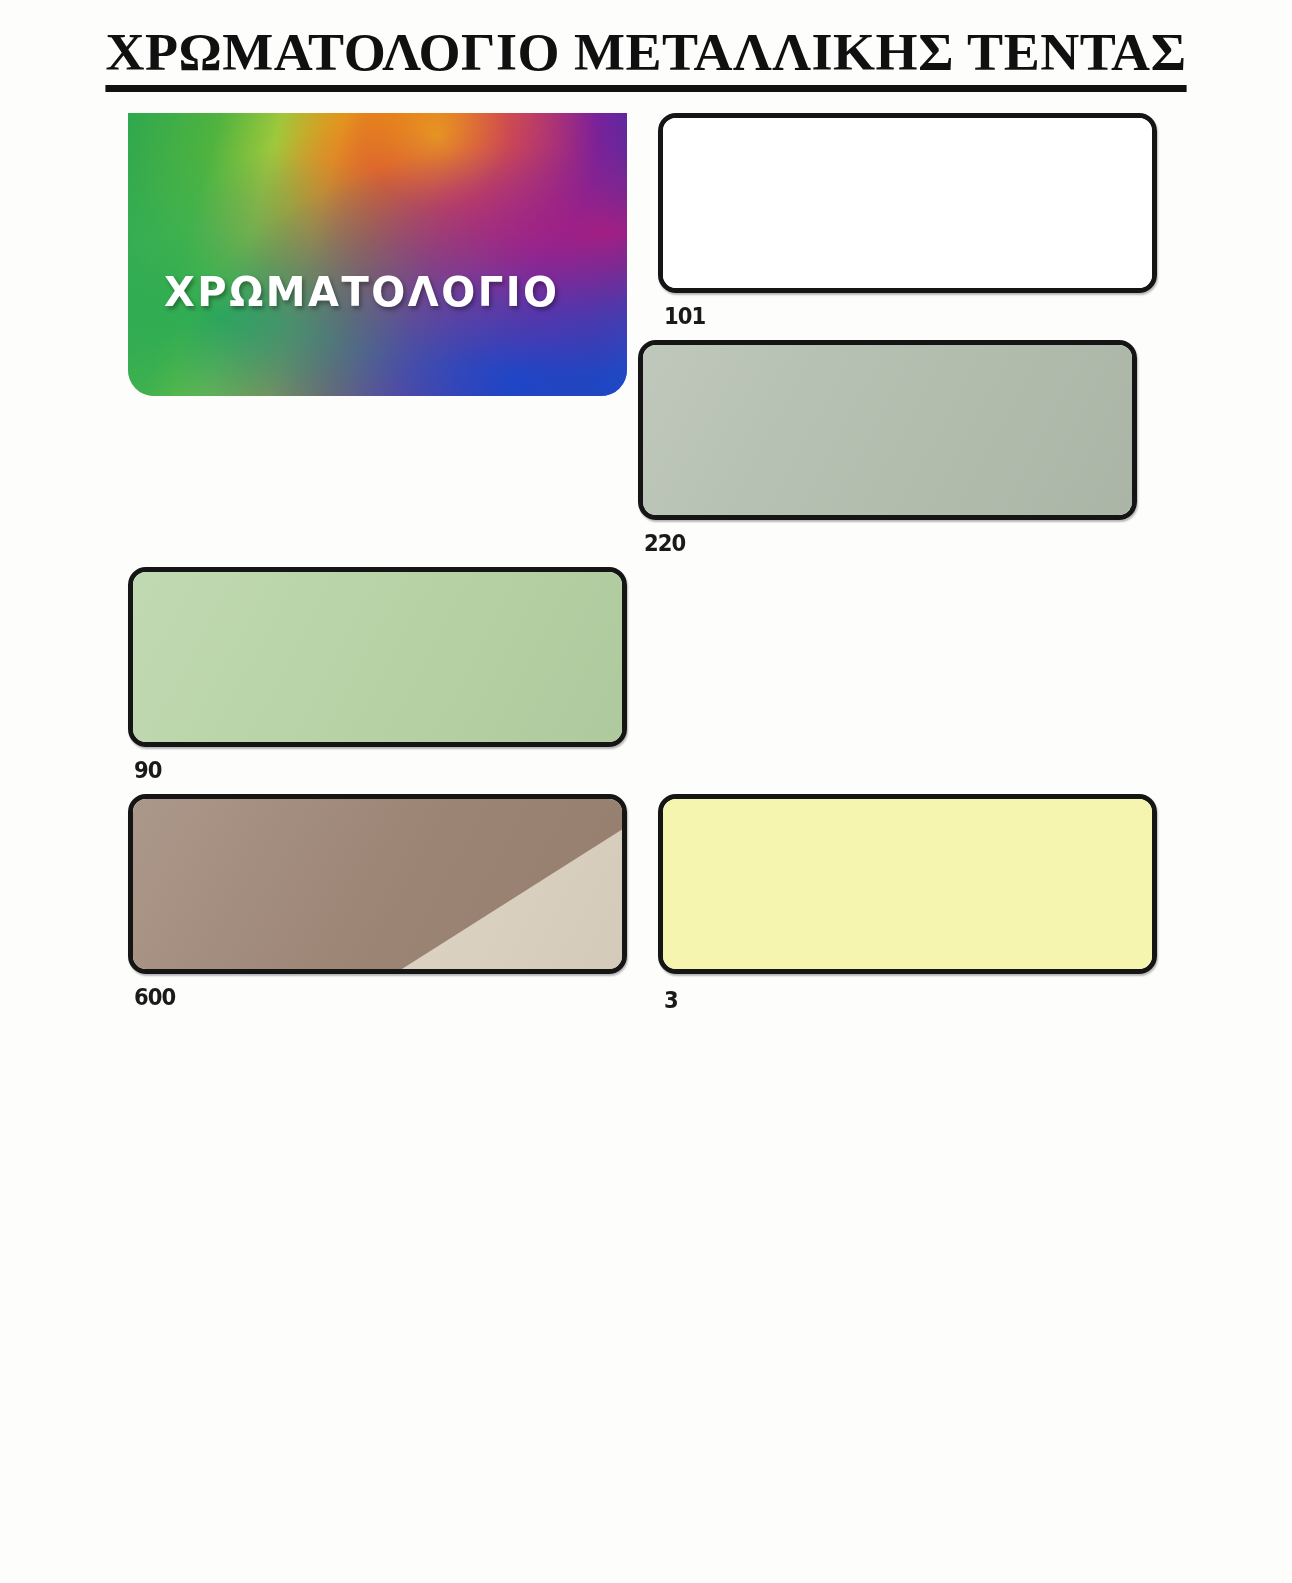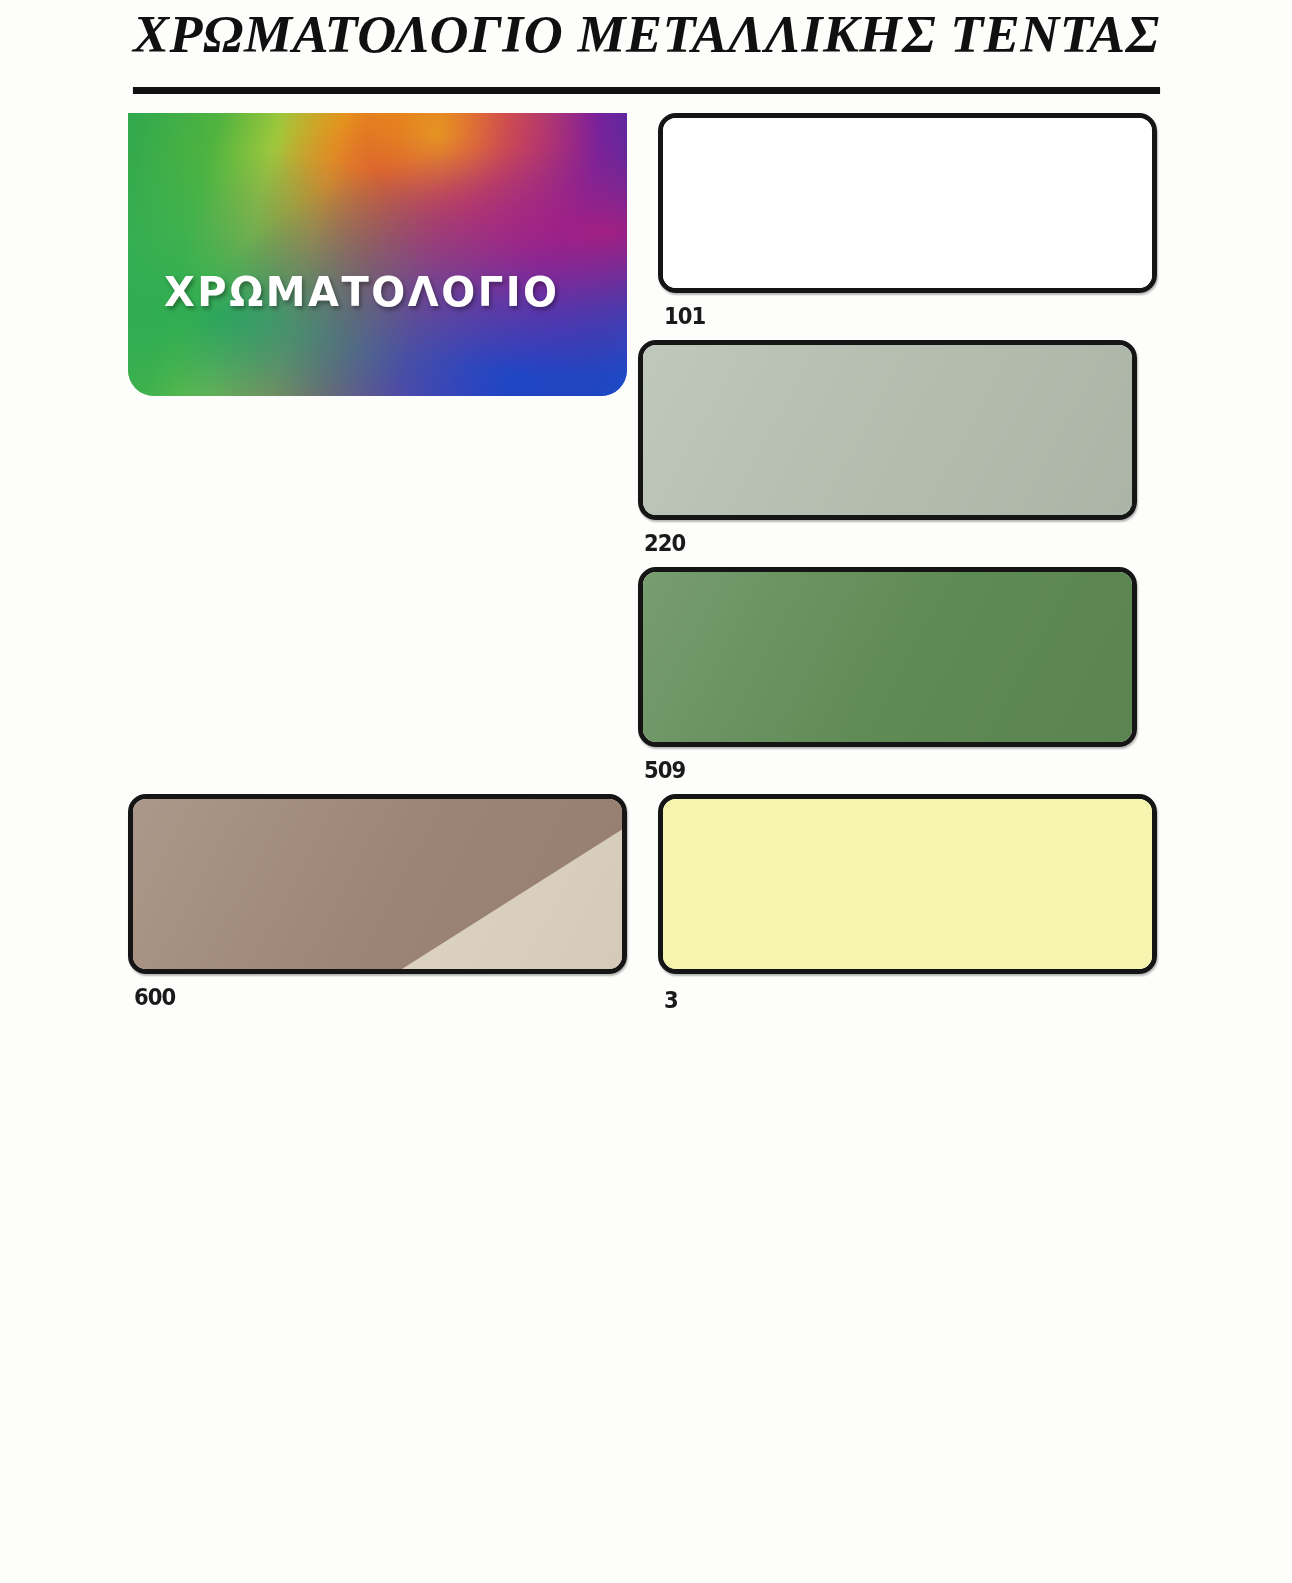--- a/index.html
+++ b/index.html
@@ -13,26 +13,26 @@
   #page {
     position: relative;
     width: 1292px;
     height: 1583px;
     background: #fdfdfc;
   }
 
   
   .title-wrap {
     position: absolute;
-    top: 8px; left: 0px;
+    top: 16px; left: 0px;
     width: 1292px;
     height: 86px;
     display: flex;
+    align-items: center;
     justify-content: center;
-    font-style: italic;
   }
   .title-text {
     font-family: "Liberation Serif", "DejaVu Serif", serif;
     font-weight: 700;
     font-size: 53px;
     letter-spacing: 0.5px;
     color: #101010;
     white-space: nowrap;
     text-align: center;
     line-height: 1;
@@ -176,29 +176,29 @@
     <div class="cell">
       <div class="swatch">
         <div class="fill" style="background: rgb(178, 189, 174);"></div>
         <div class="gloss"></div>
       </div>
       <div class="code">220</div>
     </div>
 
     <div class="cell spacer"></div>
 
-    <div class="cell spacer"></div>
-
-    <div class="cell">
-      <div class="swatch">
-        <div class="fill" style="background: rgb(94, 138, 84);"></div>
+    <div class="cell">
+      <div class="swatch">
+        <div class="fill" style="background: rgb(182, 210, 164);"></div>
         <div class="gloss"></div>
       </div>
-      <div class="code">509</div>
-    </div>
+      <div class="code">90</div>
+    </div>
+    <div class="cell spacer"></div>
+
     <div class="cell spacer"></div>
     <div class="cell">
       <div class="swatch">
         <div class="fill" style="background: rgb(156, 132, 116);"></div>
         <div class="corner" style="background: rgb(221, 211, 194);"></div>
         <div class="gloss"></div>
       </div>
       <div class="code">600</div>
     </div>
 

